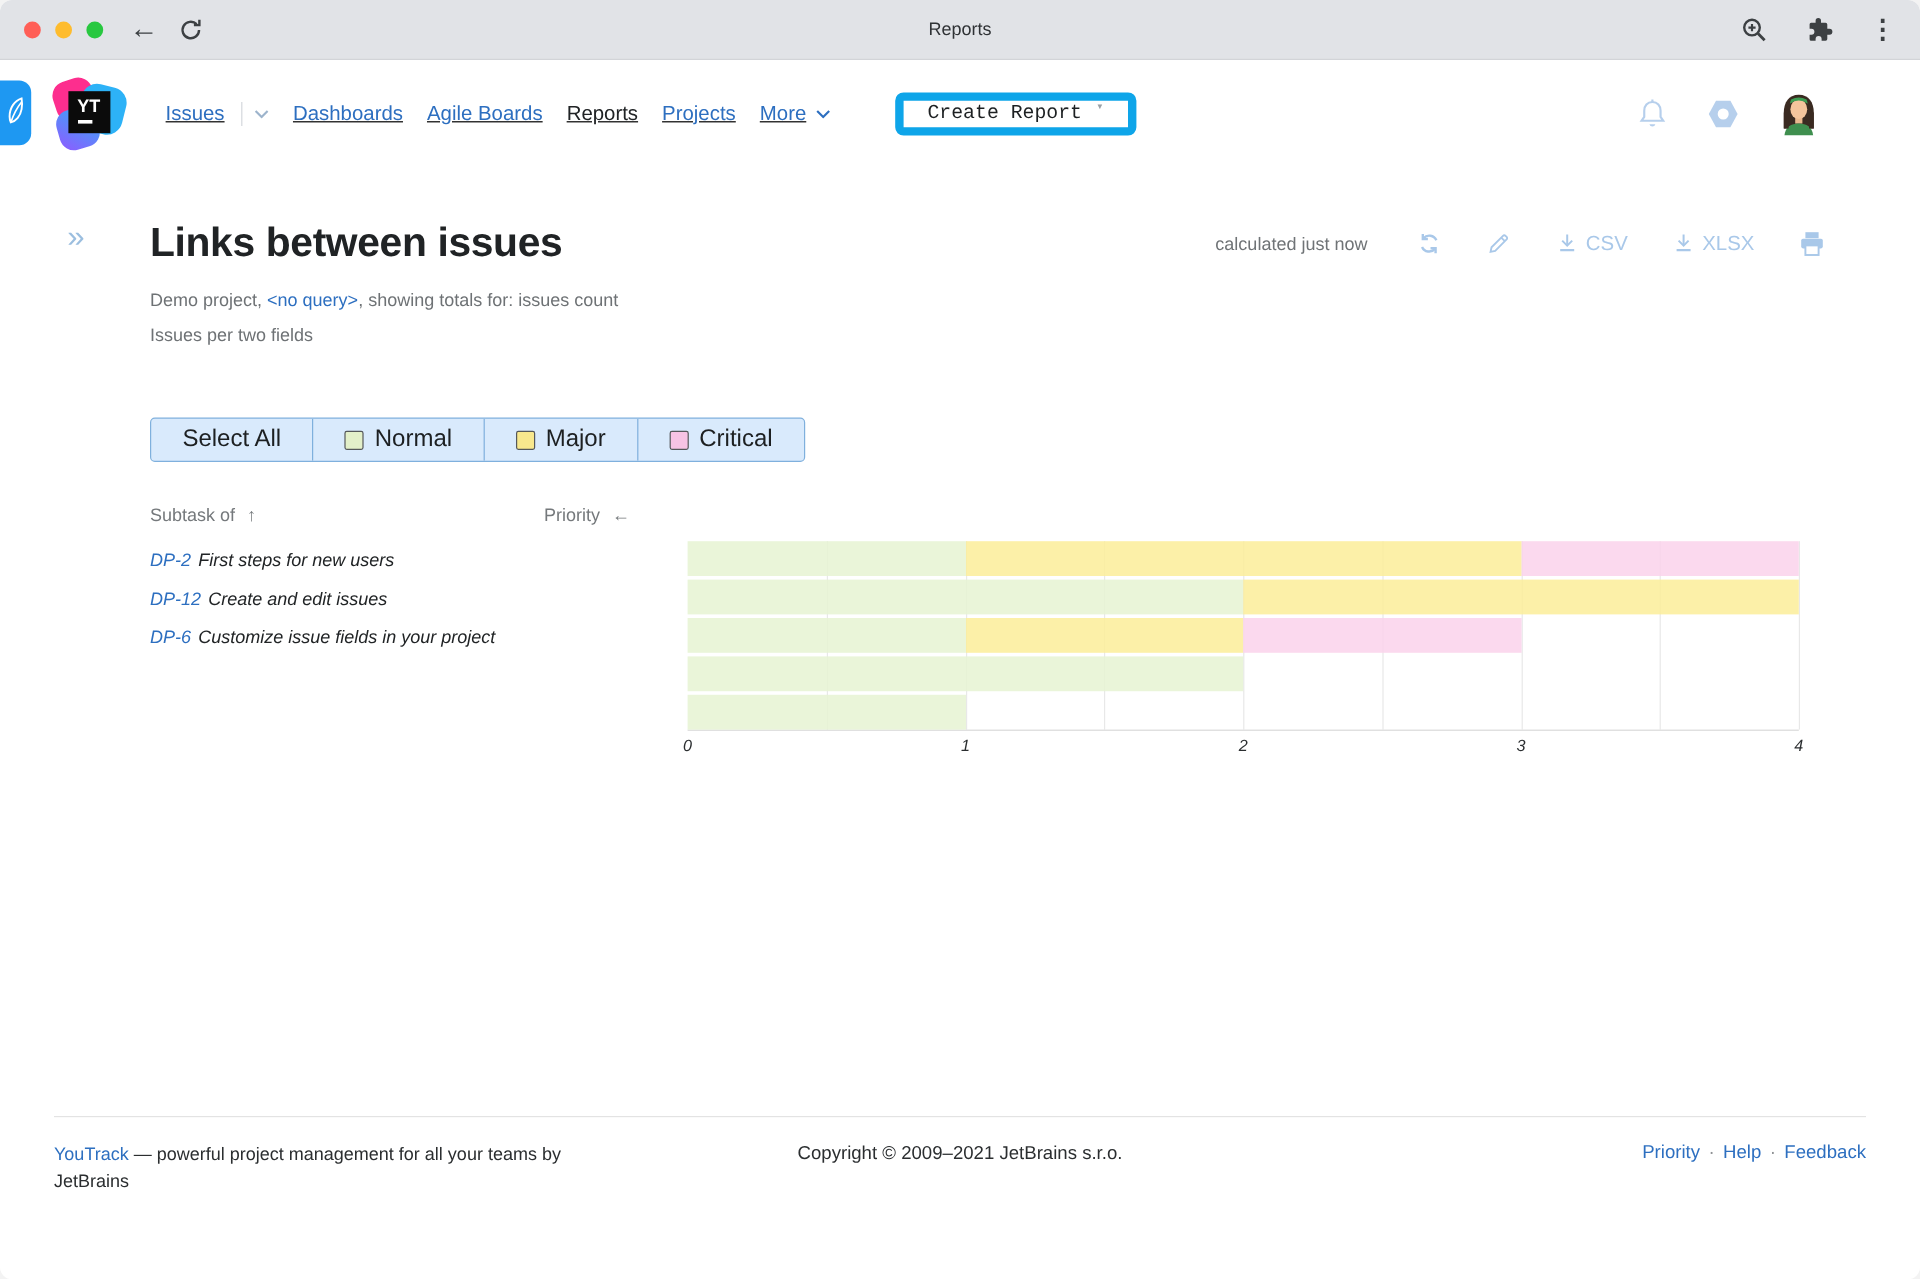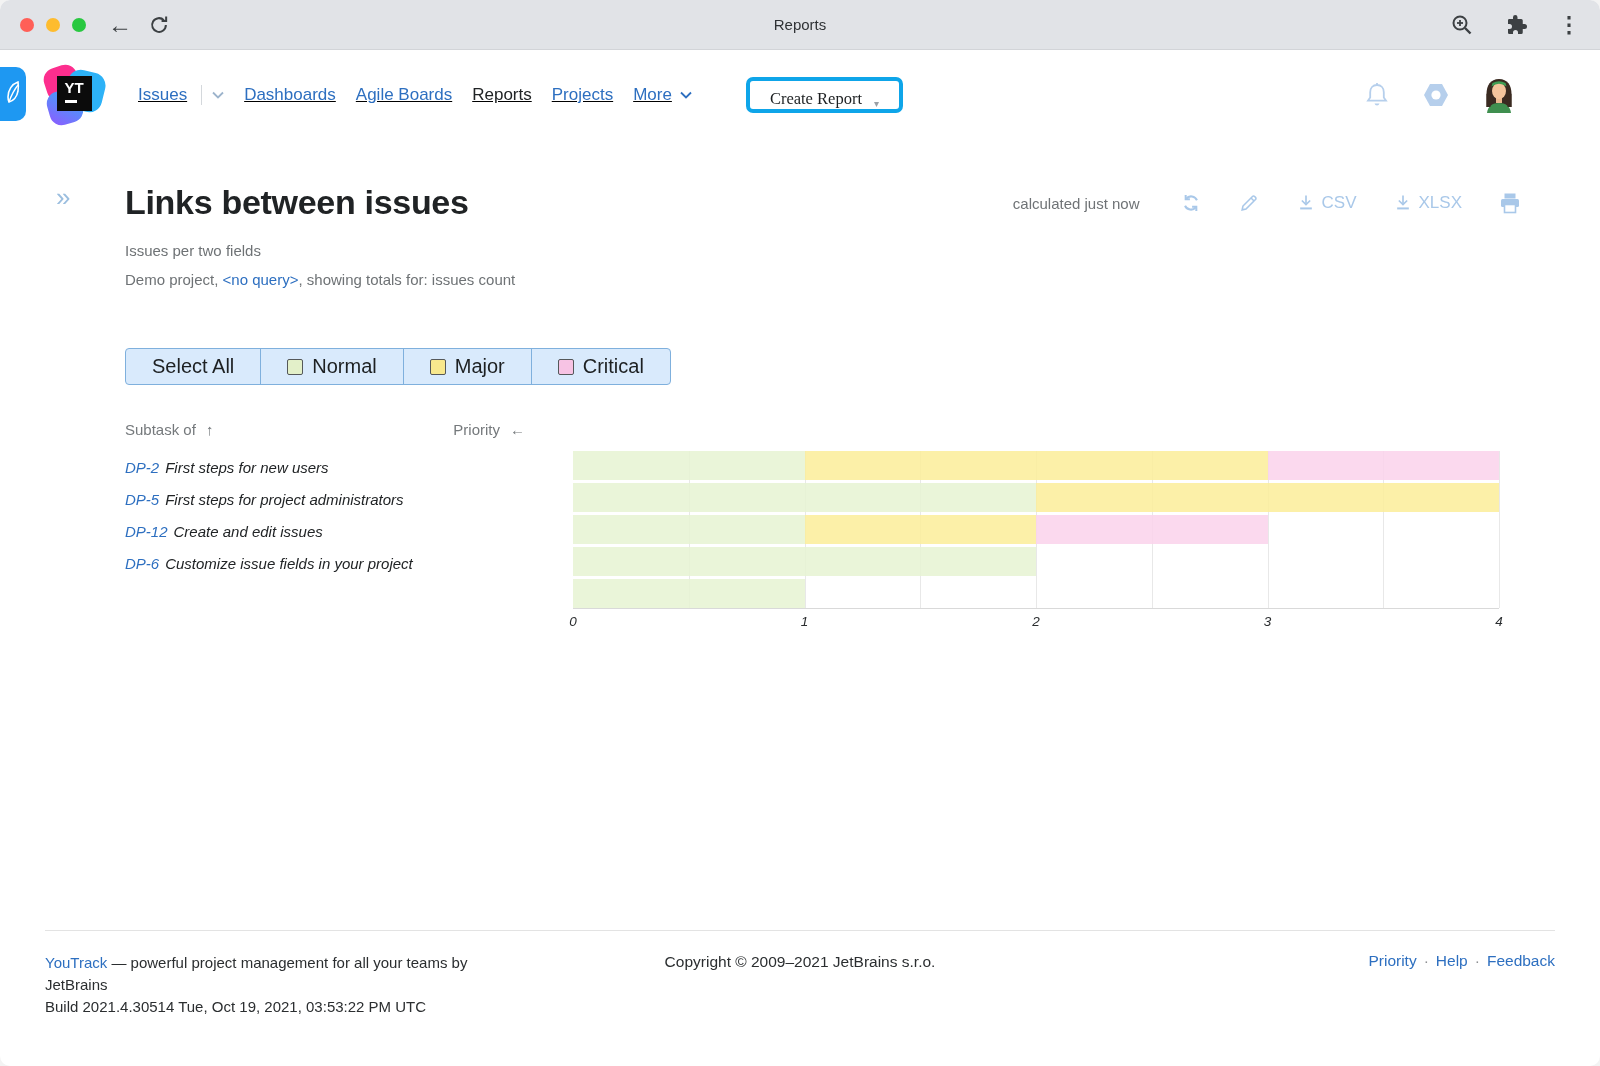--- a/index.html
+++ b/index.html
@@ -19,21 +19,21 @@
   .chrome-right { margin-left:auto; display:flex; align-items:center; gap:30px; }
 
   
   .app-header { height:90px; background:#fff; display:flex; align-items:center; padding-right:84px; position:relative; }
   .feather-tile { position:absolute; left:0; top:17px; width:26px; height:54px; background:#1e98f2; border-radius:0 10px 10px 0; display:flex; align-items:center; justify-content:center; }
   .yt-logo { margin-left:42px; width:64px; height:64px; flex:none; }
   .nav { display:flex; align-items:center; gap:20px; margin-left:32px; font-size:17px;text-decoration:underline; }
   .nav-item { color:#2d6fc0; text-decoration:none; cursor:pointer; display:flex; align-items:center; gap:8px; background:none; border:none; font-size:17px; font-family:inherit; }
   .nav-item.active { color:#202325; cursor:default; }
   .nav-sep { width:1px; height:20px; background:#d4d8dc; margin:0 2px 0 6px; }
-  .btn-create { margin-left:54px; height:36px; padding:0 20px; background:#fff; border:4px solid #0ea5e9; border-radius:7px; font-size:16.5px; font-family:Liberation Serif, serif; color:#1d2022; display:flex; align-items:flex-end; gap:12px; cursor:pointer; }
+  .btn-create { margin-left:54px; height:36px; padding:0 20px; background:#fff; border:7px solid #0ea5e9; border-radius:7px; font-size:16.5px; font-family:Liberation Mono, monospace; color:#1d2022; display:flex; align-items:flex-start; gap:12px; cursor:pointer; }
   .btn-create .caret { font-size:10px; color:#9aa0a6; }
   .header-right { margin-left:auto; display:flex; align-items:center; gap:32px; }
   .icon-btn { background:none; border:none; cursor:pointer; display:flex; align-items:center; }
 
   
   .main { height:790px; padding:42px 78px 0 125px; position:relative; }
   .collapse-icon { position:absolute; left:56px; top:44px; font-size:26px; color:#9bbedf; background:none; border:none; cursor:pointer; line-height:1; }
   .title-row { display:flex; justify-content:space-between; align-items:flex-start; }
   h1 { font-size:34px; line-height:40px; font-weight:600; color:#202325; letter-spacing:-0.3px; }
   .toolbar { display:flex; align-items:center; gap:36px; margin-top:10px; }
@@ -257,24 +257,24 @@
                 <rect x="6.5" y="1.5" width="11" height="5" fill="#a9c8e9"></rect>
                 <rect x="3" y="7" width="18" height="8" rx="1.5" fill="#a9c8e9"></rect>
                 <rect x="6.5" y="12.5" width="11" height="8" fill="#fff" stroke="#a9c8e9" stroke-width="1.6"></rect>
               </svg>
           </span>
         </button>
       </div>
     </div>
 
     <div class="subtitle">
-      <div>Issues per two fields</div>
       <div>
         <span>Demo project, </span><a>&lt;no query&gt;</a><span>, showing totals for: issues count</span>
       </div>
+      <div>Issues per two fields</div>
     </div>
 
     
     <div class="filters">
       <button class="filter-seg">
         <span>Select All</span>
       </button>
       <button class="filter-seg">
         <span class="swatch" style="background: rgb(227, 240, 201);"></span>
         <span>Normal</span>
@@ -300,24 +300,20 @@
         <span class="sort-arrow">←</span>
       </button>
     </div>
 
     
     <div class="report-grid">
       <div class="label-col">
         <div class="row-label">
             <a>DP-2</a>
             <span>First steps for new users</span>
-          </div>
-        <div class="row-label">
-            <a>DP-5</a>
-            <span>First steps for project administrators</span>
           </div>
         <div class="row-label">
             <a>DP-12</a>
             <span>Create and edit issues</span>
           </div>
         <div class="row-label">
             <a>DP-6</a>
             <span>Customize issue fields in your project</span>
           </div>
       </div>
@@ -359,21 +355,20 @@
             <span class="tick" style="left: 75%;">3</span>
             <span class="tick" style="left: 100%;">4</span>
           </div>
       </div>
     </div>
   </div>
 
   <div class="footer">
     <div class="foot-left">
       <span><a>YouTrack</a><span> — powerful project management for all your teams by JetBrains</span></span>
-      <div class="build-line">Build 2021.4.30514 Tue, Oct 19, 2021, 03:53:22 PM UTC</div>
     </div>
     <div class="foot-center">Copyright © 2009–2021 JetBrains s.r.o.</div>
     <div class="foot-right">
       <a>Priority</a>
       <span class="dot-sep">·</span>
       <a>Help</a>
       <span class="dot-sep">·</span>
       <a>Feedback</a>
     </div>
   </div>

